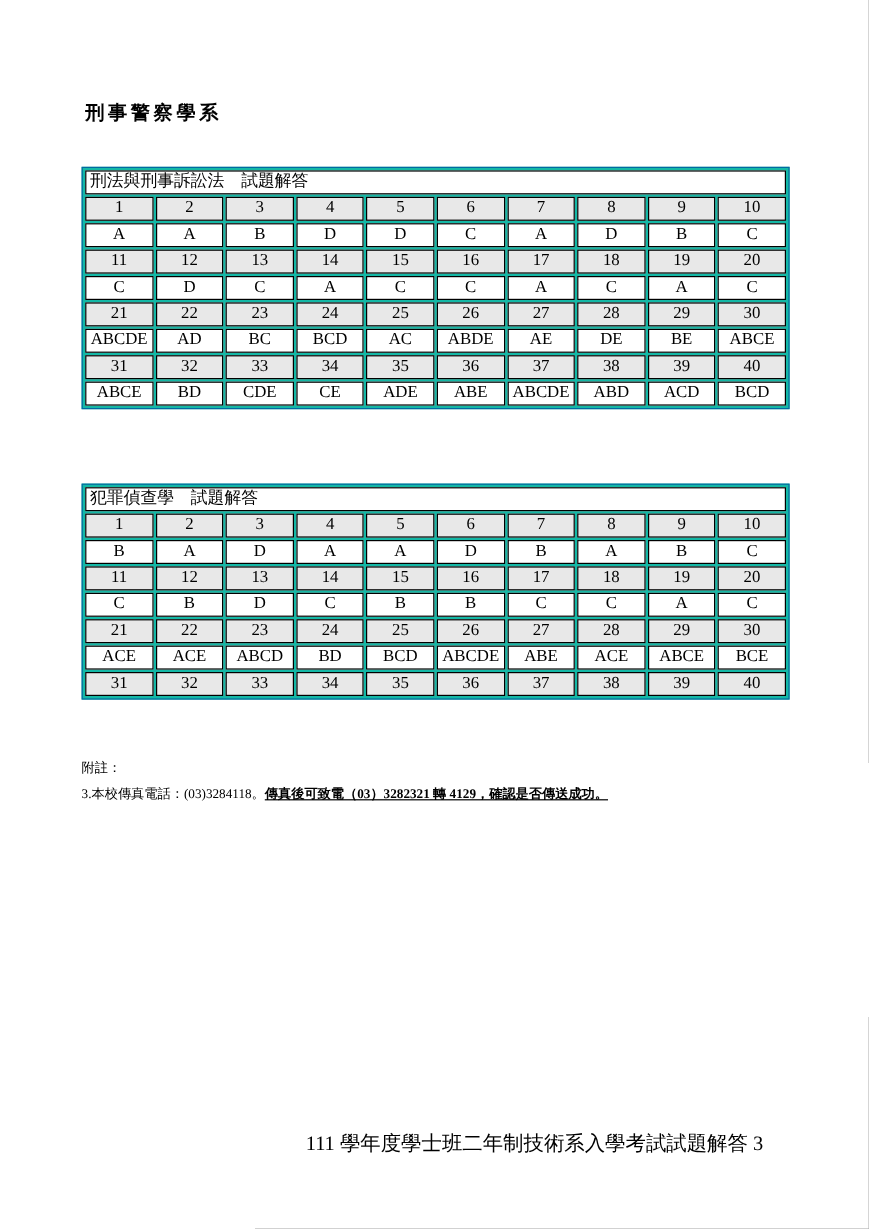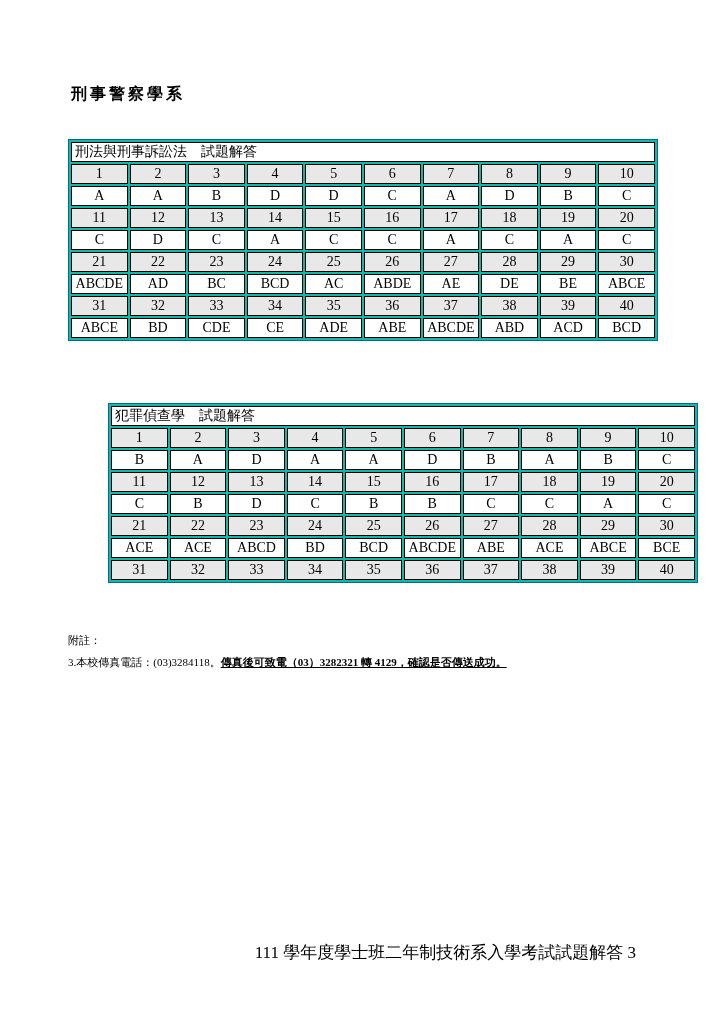--- a/index.html
+++ b/index.html
@@ -17,21 +17,21 @@
   .doc-title {
     position: absolute;
     left: 71px;
     top: 84px;
     font-size: 16px;
     font-weight: bold;
     letter-spacing: 3px;
   }
   .table-block { position: absolute; left: 68px; }
   .table-block.t1 { top: 139px; }
-  .table-block.t2 { top: 403px; margin-left: 40px; }
+  .table-block.t2 { top: 403px; }
   table.anskey {
     border-collapse: separate;
     border-spacing: 2px;
     border: 1px solid #0369a1;
     width: 590px;
     table-layout: fixed;
     background: #14b8a6;
   }
   table.anskey td {
     border: 1px solid #000;

